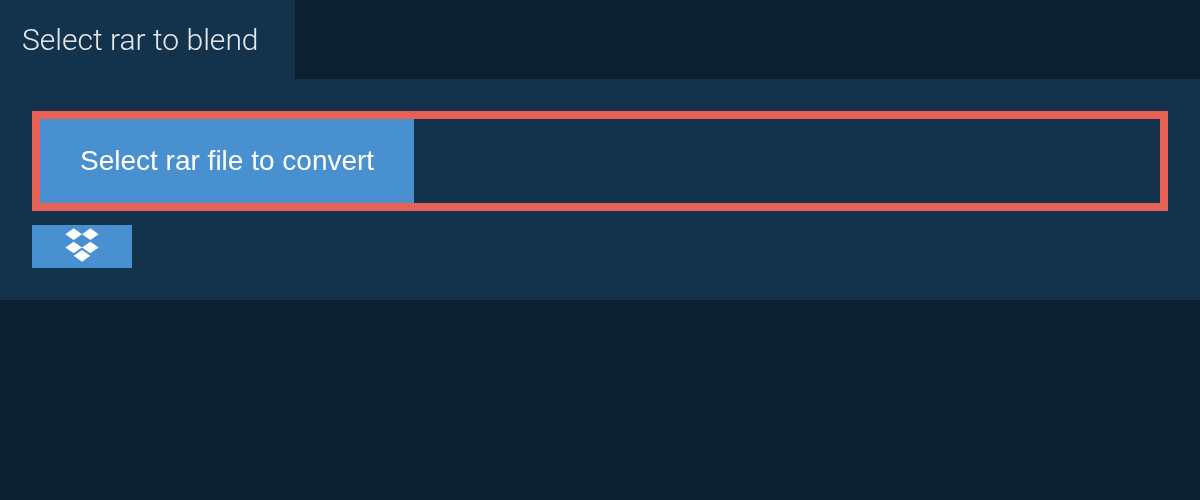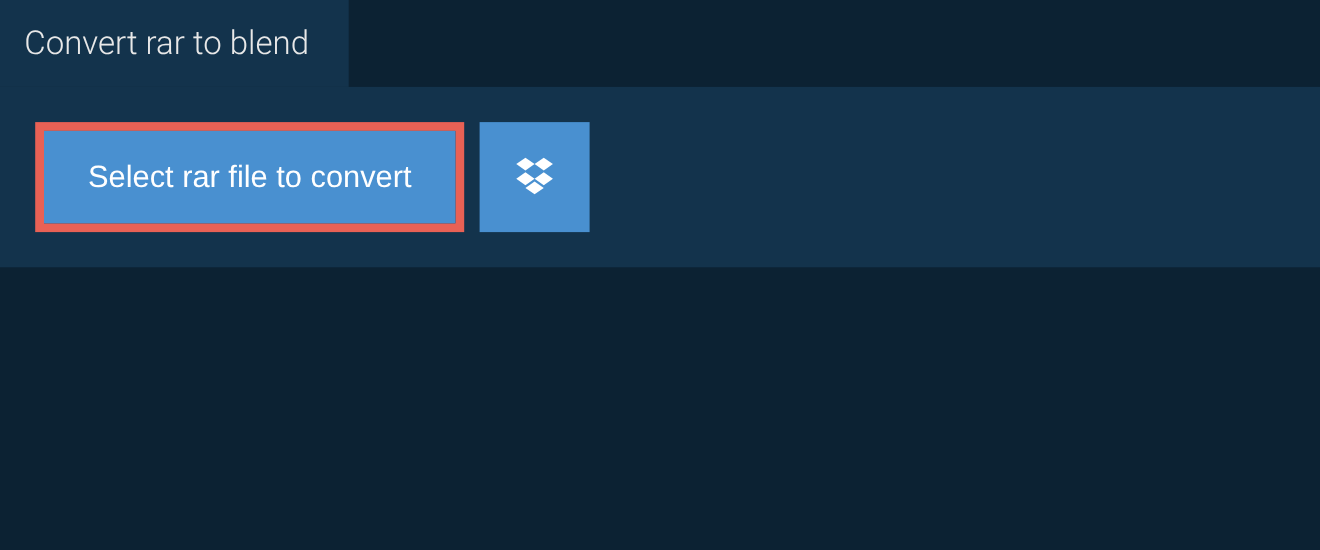--- a/index.html
+++ b/index.html
@@ -20,20 +20,21 @@
       font-weight: 300;
       padding: 22px 36px 22px 22px;
       display: inline-block;
     }
     .panel {
       background: #13334c;
       padding: 32px;
       display: flex;
       gap: 14px;
       align-items: stretch;
+      flex-direction: column;
     }
     .select-wrap {
       border: 8px solid #e86155;
       display: inline-flex;
     }
     .select-btn {
       background: #4990d0;
       color: #ffffff;
       font-size: 28px;
       font-weight: 300;
@@ -55,21 +56,21 @@
       width: 40px;
       height: 40px;
       fill: #ffffff;
     }
   </style>
 </head>
 <body>
 
 <div class="tab-bar">
   <div class="tab">
-    <span>Convert rar to blend</span>
+    <span>Select rar to blend</span>
   </div>
 </div>
 
 <div class="panel">
   <div class="select-wrap">
     <button class="select-btn">
       <span>Select rar file to convert</span>
     </button>
   </div>
   <button class="dropbox-btn">

